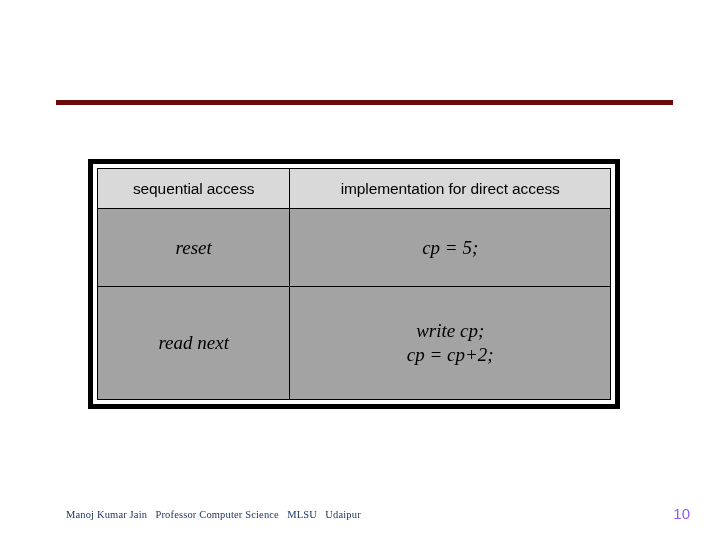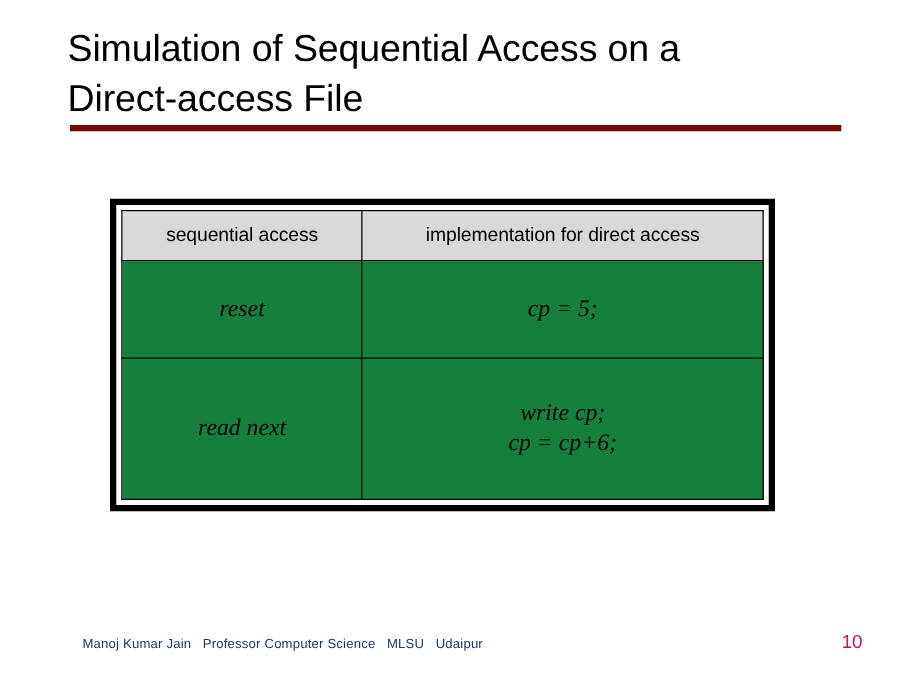--- a/index.html
+++ b/index.html
@@ -89,61 +89,57 @@
     background: #d9d9d9;
     font-family: "Liberation Sans", sans-serif;
     font-size: 15.5px;
     font-weight: normal;
     color: #000000;
     height: 40px;
     letter-spacing: -0.1px;
   }
 
   #access-table tbody td {
-    background: #15803d;
+    background: #a3a3a3;
     font-family: "Liberation Serif", serif;
     font-style: italic;
     font-size: 19px;
     color: #000000;
     line-height: 1.28;
     white-space: pre-line;
   }
   #access-table tbody tr.row-single td { height: 46px; }
   #access-table tbody tr.row-double td { height: 66px; }
 
   
   #footer-note {
     position: absolute;
     left: 66px;
     top: 509px;
-    font-family: Liberation Sans, sans-serif;
+    font-family: Liberation Serif, serif;
     font-size: 10.5px;
     color: #1F3864;
     letter-spacing: 0.15px;
     white-space: pre;
   }
   #page-number {
     position: absolute;
     right: 30px;
     top: 505px;
     font-family: "Liberation Sans", sans-serif;
     font-size: 15px;
-    color: #be185d;
+    color: #8b5cf6;
     text-align: right;
   }
 </style>
 </head>
 <body>
 
 <div id="slide">
 
-  <div id="title-block">
-    <h1 id="slide-title">Simulation of Sequential Access on a
-Direct-access File</h1>
-  </div>
 
   <div id="title-rule"></div>
 
   <div id="table-frame">
     <table id="access-table">
       <colgroup>
         <col class="col-left">
         <col class="col-right">
       </colgroup>
       <thead>
@@ -153,21 +149,21 @@
         </tr>
       </thead>
       <tbody>
         <tr class="row-single">
           <td>reset</td>
           <td>cp = 5;</td>
         </tr>
         <tr class="row-double">
           <td>read next</td>
           <td>write cp;
-cp = cp+6;</td>
+cp = cp+2;</td>
         </tr>
       </tbody>
     </table>
   </div>
 
   <div id="footer-note">Manoj Kumar Jain   Professor Computer Science   MLSU   Udaipur</div>
 
   <div id="page-number">10</div>
 
 </div>

